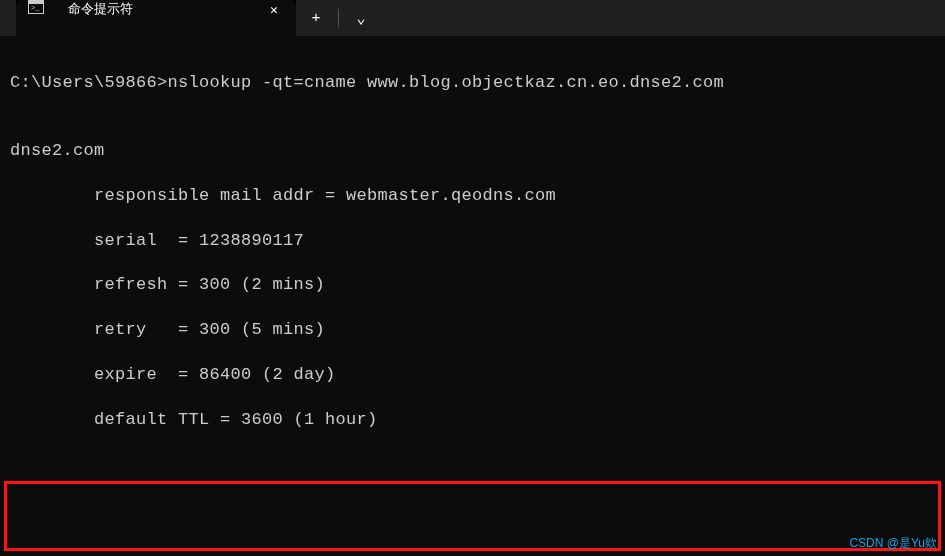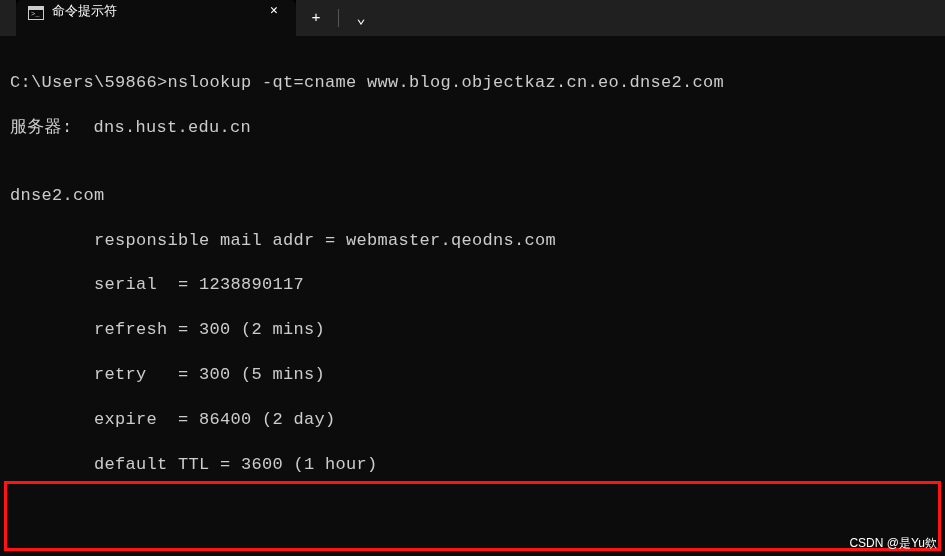--- a/index.html
+++ b/index.html
@@ -19,24 +19,24 @@
     }
     .title-bar {
       height: 36px;
       background: #000000;
       display: flex;
       align-items: center;
     }
     .tab {
       height: 36px;
       display: flex;
-      align-items: flex-end;
-      padding: 16px 12px;
+      align-items: flex-start;
+      padding: 0 12px;
       background: #0c0c0c;
-      gap: 8px;
+      gap: 24px;
       min-width: 280px;
       position: relative;
       border-top-left-radius: 6px;
       border-top-right-radius: 6px;
     }
     .tab-inactive-strip {
       width: 16px;
       height: 36px;
       background: #202020;
     }
@@ -118,21 +118,21 @@
       left: 4px;
       right: 4px;
       top: 481px;
       height: 70px;
       pointer-events: none;
     }
     .watermark {
       position: absolute;
       right: 8px;
       bottom: 4px;
-      color: #ffffff;
+      color: #0ea5e9;
       font-size: 12px;
       font-family: "Microsoft YaHei", sans-serif;
       margin-left: 23px;
     }
   </style>
 </head>
 <body>
 
 <div class="title-bar">
   <div class="tab-inactive-strip"></div>
@@ -143,21 +143,20 @@
   </div>
   <div class="title-bar-actions">
     <div class="title-bar-btn">+</div>
     <div class="new-tab-divider"></div>
     <div class="title-bar-btn">⌄</div>
   </div>
 </div>
 
 <div class="terminal-content">
 <div>C:\Users\59866&gt;nslookup -qt=cname www.blog.objectkaz.cn.eo.dnse2.com</div>
-<div>服务器:  dns.hust.edu.cn</div>
 <div></div>
 <div>dnse2.com</div>
 <div>        responsible mail addr = webmaster.qeodns.com</div>
 <div>        serial  = 1238890117</div>
 <div>        refresh = 300 (2 mins)</div>
 <div>        retry   = 300 (5 mins)</div>
 <div>        expire  = 86400 (2 day)</div>
 <div>        default TTL = 3600 (1 hour)</div>
 <div></div>
 

